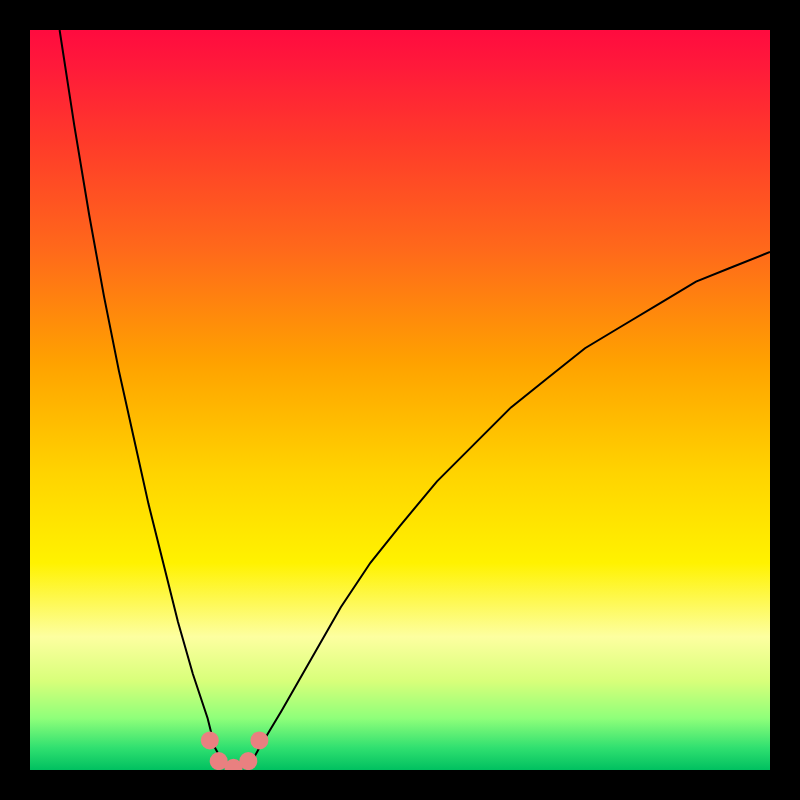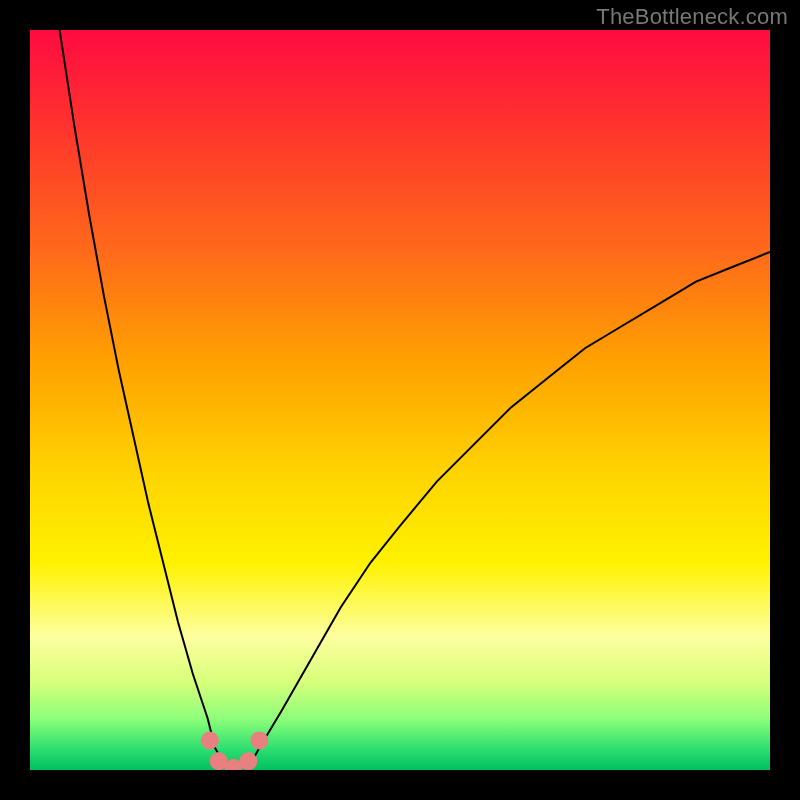--- a/index.html
+++ b/index.html
@@ -36,21 +36,20 @@
     font-weight: 500;
     letter-spacing: 0.2px;
     user-select: none;
   }
   svg { display: block; }
 </style>
 </head>
 <body>
 
 <div class="frame">
-  <div class="watermark">TheBottleneck.com</div>
 
   <div class="plot">
     <svg id="chart-svg" width="740" height="740" viewBox="0 0 740 740">
       <defs>
         <linearGradient id="bg-grad" x1="0" y1="0" x2="0" y2="1">
             <stop offset="0.00%" stop-color="#ff0b3f"></stop>
             <stop offset="5.00%" stop-color="#ff1a3a"></stop>
             <stop offset="15.00%" stop-color="#ff3a2a"></stop>
             <stop offset="30.00%" stop-color="#ff6a1a"></stop>
             <stop offset="45.00%" stop-color="#ffa200"></stop>

